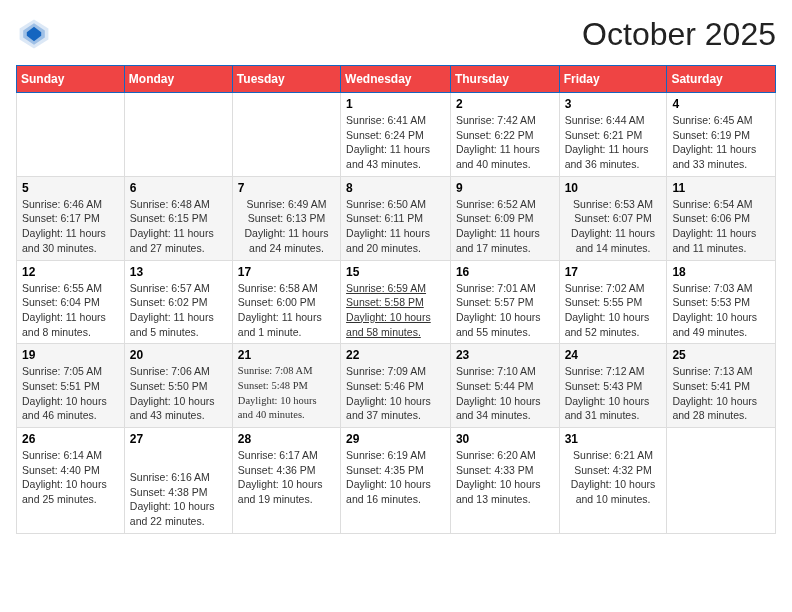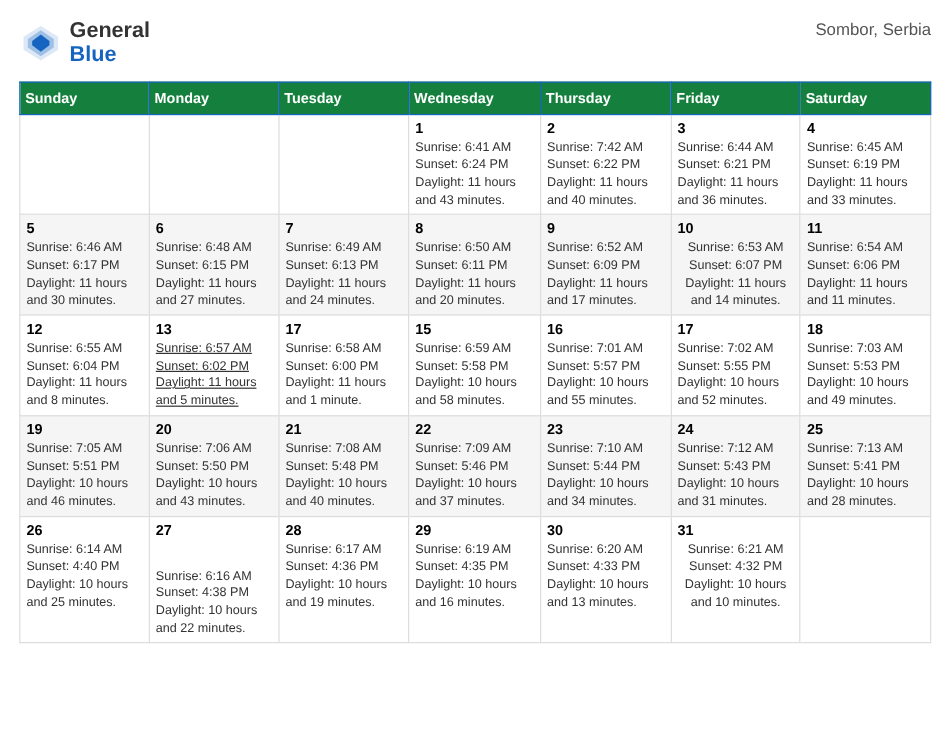--- a/index.html
+++ b/index.html
@@ -45,21 +45,21 @@
     .location {
       font-size: 14px;
       color: #555;
     }
     table {
       width: 100%;
       border-collapse: collapse;
       font-size: 11px;
     }
     thead tr {
-      background: #15803d;
+      background: #ef4444;
       color: #fff;
     }
     thead th {
       padding: 6px 4px;
       text-align: left;
       font-weight: bold;
       font-size: 12px;
       border: 1px solid #1565C0;
     }
     tbody tr {
@@ -89,27 +89,23 @@
 </head>
 <body>
 
 <div class="header">
   <div class="logo">
     <svg class="logo-icon" viewBox="0 0 40 40">
       <polygon points="20,4 36,14 36,26 20,36 4,26 4,14" fill="#1565C0" opacity="0.15"></polygon>
       <polygon points="20,8 32,16 32,24 20,32 8,24 8,16" fill="#1565C0" opacity="0.3"></polygon>
       <polygon points="20,12 28,18 28,22 20,28 12,22 12,18" fill="#1565C0"></polygon>
     </svg>
-    <div class="logo-text">
-      <span class="logo-general">General</span>
-      <span class="logo-blue">Blue</span>
-    </div>
   </div>
   <div class="title-block">
-    <div class="location">Sombor, Serbia</div>
+    <div class="month-title">October 2025</div>
   </div>
 </div>
 
 <table>
   <thead>
     <tr>
     <th>Sunday</th>
         <th>Monday</th>
         <th>Tuesday</th>
         <th>Wednesday</th>
@@ -162,21 +158,21 @@
         </td>
         <td>
           <div class="day-num">6</div>
           <div class="day-info" style="white-space: pre-line;">Sunrise: 6:48 AM
 Sunset: 6:15 PM
 Daylight: 11 hours
 and 27 minutes.</div>
         </td>
         <td>
           <div class="day-num">7</div>
-          <div class="day-info" style="white-space: pre-line;">Sunrise: 6:49 AM
+          <div class="day-info" style="white-space: pre-line; text-align: center;">Sunrise: 6:49 AM
 Sunset: 6:13 PM
 Daylight: 11 hours
 and 24 minutes.</div>
         </td>
         <td>
           <div class="day-num">8</div>
           <div class="day-info" style="white-space: pre-line;">Sunrise: 6:50 AM
 Sunset: 6:11 PM
 Daylight: 11 hours
 and 20 minutes.</div>
@@ -206,35 +202,35 @@
       <tr>
         <td>
           <div class="day-num">12</div>
           <div class="day-info" style="white-space: pre-line;">Sunrise: 6:55 AM
 Sunset: 6:04 PM
 Daylight: 11 hours
 and 8 minutes.</div>
         </td>
         <td>
           <div class="day-num">13</div>
-          <div class="day-info" style="white-space: pre-line; text-decoration: underline;">Sunrise: 6:57 AM
+          <div class="day-info" style="white-space: pre-line;">Sunrise: 6:57 AM
 Sunset: 6:02 PM
 Daylight: 11 hours
 and 5 minutes.</div>
         </td>
         <td>
           <div class="day-num">17</div>
           <div class="day-info" style="white-space: pre-line;">Sunrise: 6:58 AM
 Sunset: 6:00 PM
 Daylight: 11 hours
 and 1 minute.</div>
         </td>
         <td>
           <div class="day-num">15</div>
-          <div class="day-info" style="white-space: pre-line;">Sunrise: 6:59 AM
+          <div class="day-info" style="white-space: pre-line; text-decoration: underline;">Sunrise: 6:59 AM
 Sunset: 5:58 PM
 Daylight: 10 hours
 and 58 minutes.</div>
         </td>
         <td>
           <div class="day-num">16</div>
           <div class="day-info" style="white-space: pre-line;">Sunrise: 7:01 AM
 Sunset: 5:57 PM
 Daylight: 10 hours
 and 55 minutes.</div>
@@ -264,21 +260,21 @@
         </td>
         <td>
           <div class="day-num">20</div>
           <div class="day-info" style="white-space: pre-line;">Sunrise: 7:06 AM
 Sunset: 5:50 PM
 Daylight: 10 hours
 and 43 minutes.</div>
         </td>
         <td>
           <div class="day-num">21</div>
-          <div class="day-info" style="white-space: pre-line;">Sunrise: 7:08 AM
+          <div class="day-info" style="white-space: pre-line; font-family: Liberation Serif, serif;">Sunrise: 7:08 AM
 Sunset: 5:48 PM
 Daylight: 10 hours
 and 40 minutes.</div>
         </td>
         <td>
           <div class="day-num">22</div>
           <div class="day-info" style="white-space: pre-line;">Sunrise: 7:09 AM
 Sunset: 5:46 PM
 Daylight: 10 hours
 and 37 minutes.</div>

